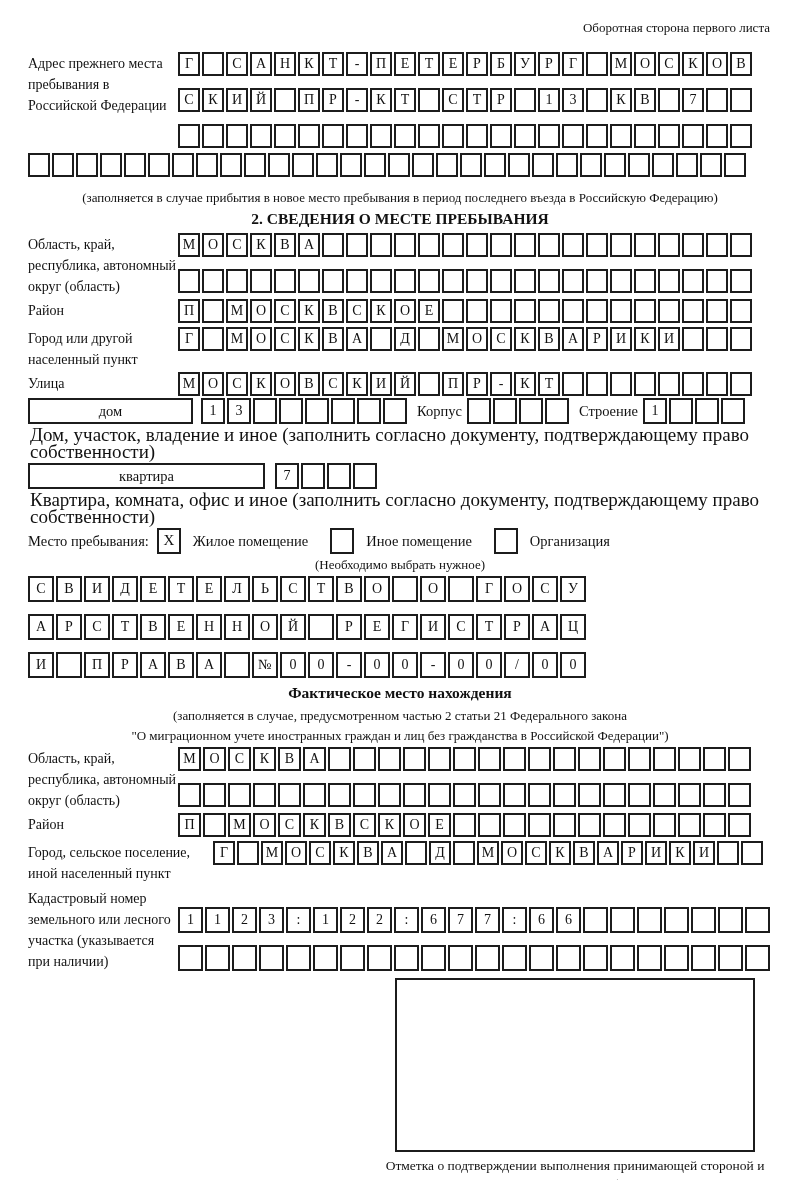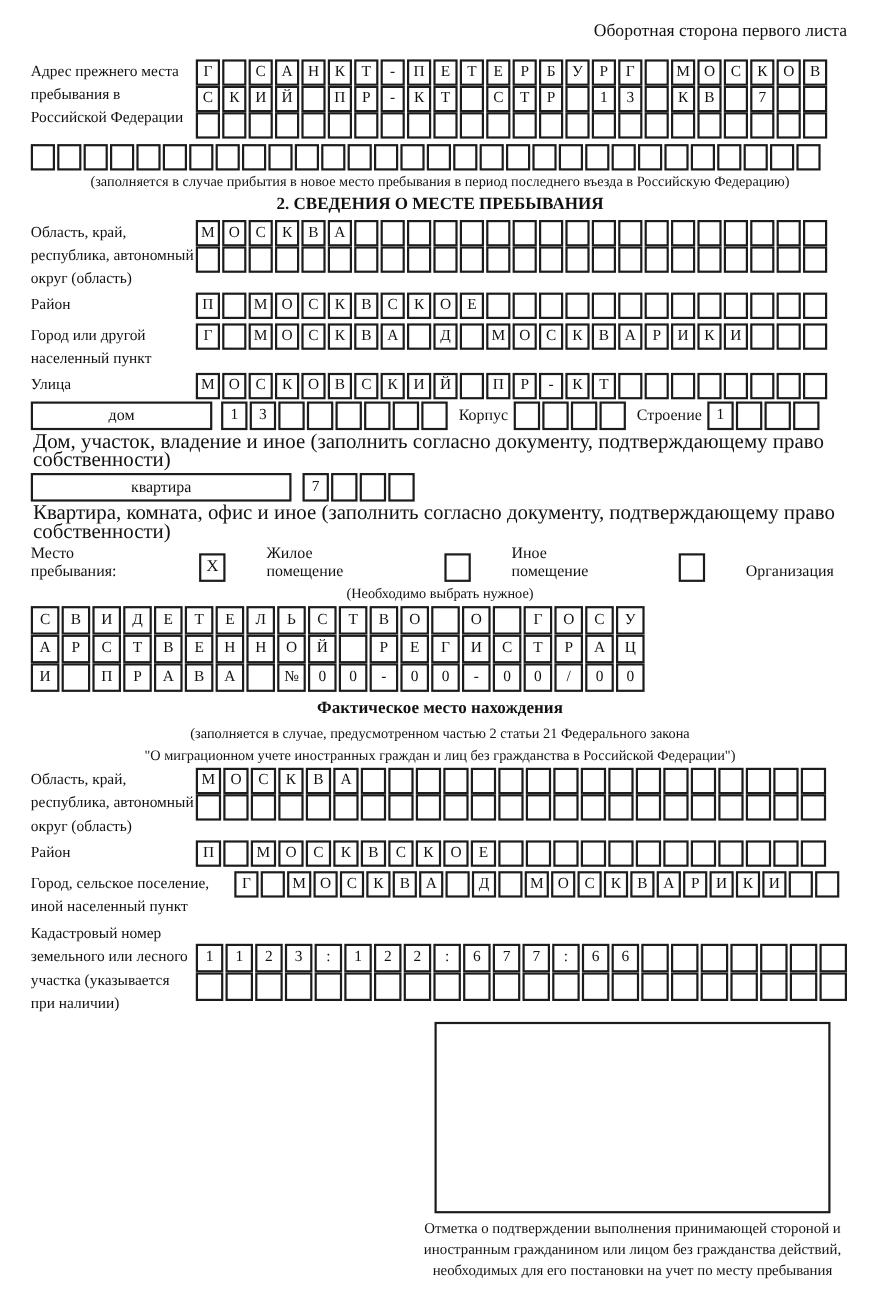--- a/index.html
+++ b/index.html
@@ -1,28 +1,28 @@
 <!DOCTYPE html>
 <html><head>
 <meta charset="utf-8">
 <style>
   html,body { margin:0; padding:0; background:#fff; }
   .page {
     position:relative; width:800px; height:1180px; box-sizing:border-box;
     padding:12px 28px 0 28px; background:#fff; color:#111;
     font-family:"Liberation Serif", serif; overflow:hidden;
   }
-  .hdr-note { text-align:right; font-size:16px; margin:8px 2px 16px 0; }
+  .hdr-note { text-align:right; font-size:13px; margin:8px 2px 16px 0; }
 
   .frow { display:flex; align-items:flex-start; }
   .flabel { flex:0 0 150px; font-size:14px; line-height:21px; padding-top:1px; }
   .flabel.wide { flex:0 0 215px; }
   .flabel.mid { flex:0 0 185px; }
 
-  .cellrow { white-space:nowrap; height:24px; margin-bottom:0; }
+  .cellrow { white-space:nowrap; height:24px; margin-bottom:12px; }
   .cell {
     display:inline-block; box-sizing:border-box; width:22px; height:24px;
     border:2px solid #1c1c1c; margin-right:2px; text-align:center;
     font-size:14px; line-height:19px; vertical-align:top; background:#fff;
   }
   .c23 .cell { width:23px; }
   .c25 .cell { width:25px; height:26px; line-height:21px; }
   .c26 .cell { width:26px; height:26px; line-height:21px; }
   .c24h { height:26px;text-decoration:underline; }
   .c24h .cell { width:24px; height:26px; line-height:21px; }
@@ -33,21 +33,21 @@
 
   .house-row { display:flex; align-items:center; margin:2px 0 2px 0; }
   .named-box {
     display:inline-block; box-sizing:border-box; height:26px; border:2px solid #1c1c1c;
     text-align:center; font-size:14.5px; line-height:22px; background:#fff;
   }
   .house-box { width:165px; margin-right:8px; }
   .apt-box { width:237px; margin-right:10px; }
   .inline-label { font-size:14.5px; margin:0 5px 0 8px; }
 
-  .stay-row { display:flex; align-items:flex-end; font-size:14.5px; margin:3px 0 2px 0;gap:25px; }
+  .stay-row { display:flex; align-items:center; font-size:14.5px; margin:3px 0 2px 0; }
   .cbox {
     display:inline-block; box-sizing:border-box; width:24px; height:26px;
     border:2px solid #1c1c1c; text-align:center; font-size:15px; line-height:21px;
   }
   .stay-row .cbox { margin:0 12px 0 8px; }
   .stay-opt { margin-right:14px; }
 
   .stamp-box {
     box-sizing:border-box; width:360px; height:174px; border:2px solid #1c1c1c;
     margin-left:367px; margin-top:6px; background:#fff;

